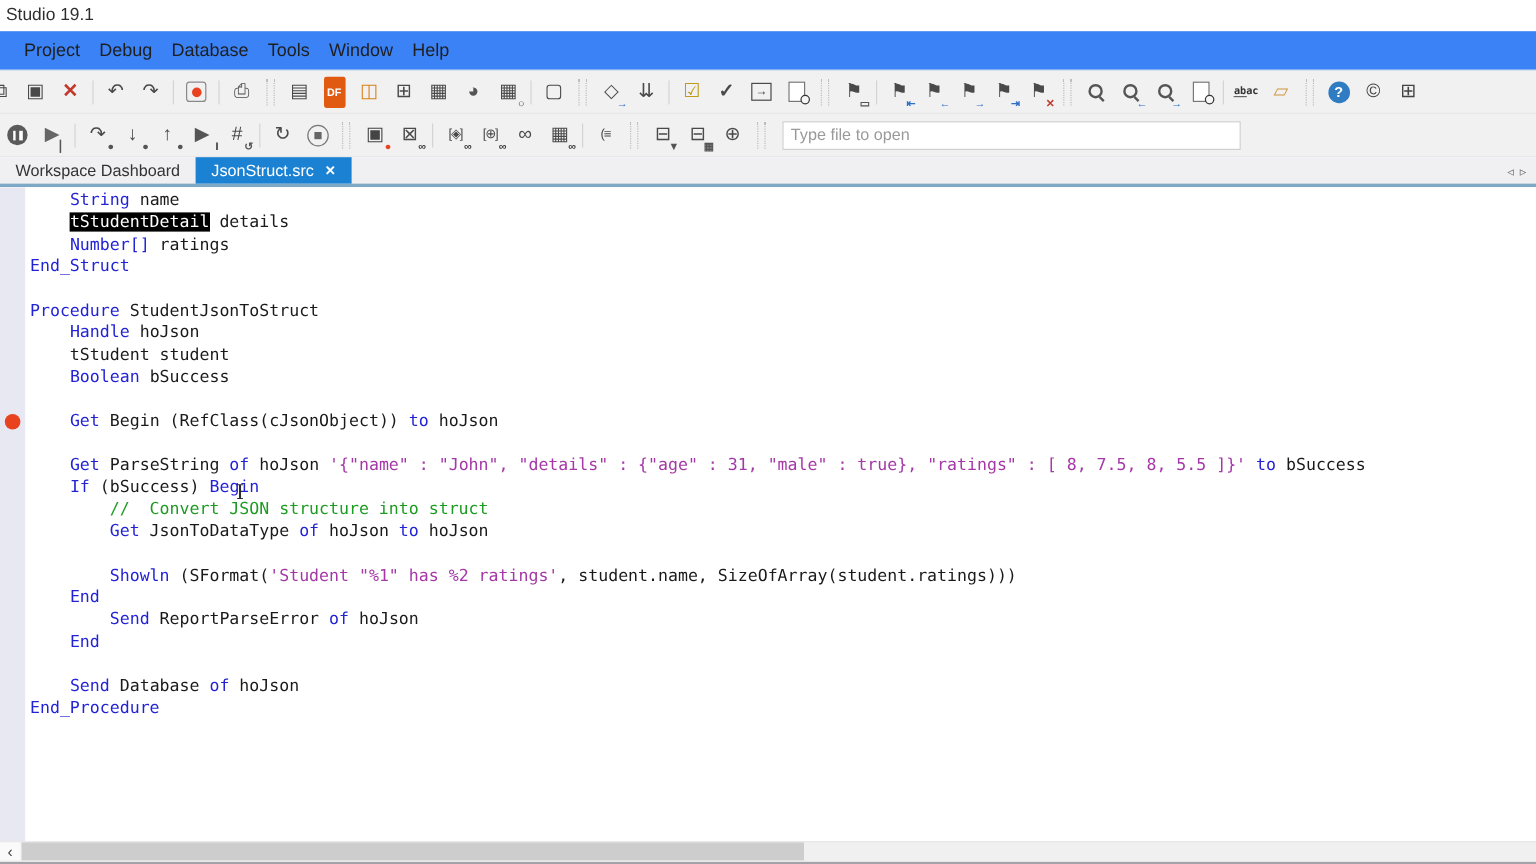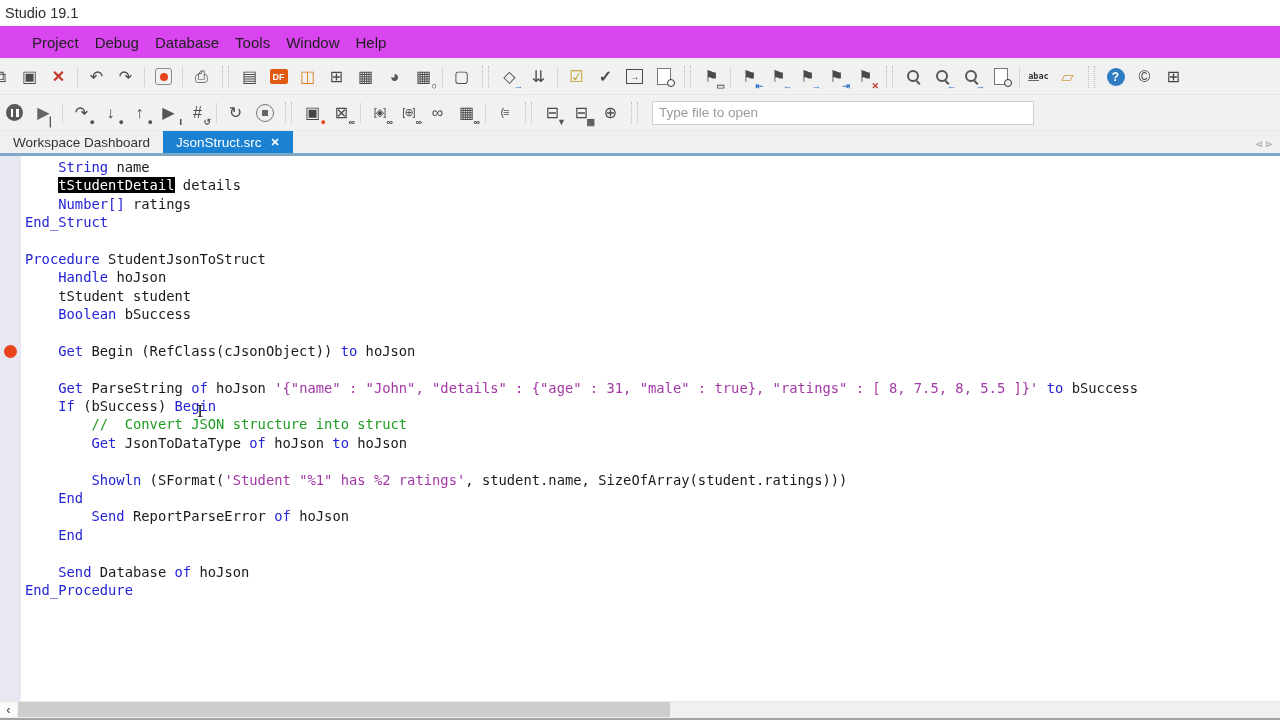--- a/index.html
+++ b/index.html
@@ -1,37 +1,37 @@
 <!DOCTYPE html>
 <html style="--kw: #2323d6; --str: #a438a6; --cmt: #1d9c22; --sel_bg: #000000; --sel_fg: #ffffff; --bp: #e8421e; --tab_active: #1b82d3; --accent_line: #7fa8c6;"><head>
 <meta charset="utf-8">
 <style>
   html,body{margin:0;padding:0;background:#fff;}
   .app{position:relative;width:1280px;height:720px;overflow:hidden;
        font-family:"Liberation Sans",sans-serif;-webkit-font-smoothing:antialiased;background:#fff;}
   
   .titlebar{height:26px;background:#ffffff;display:flex;align-items:center;padding-left:5px;
             font-size:14.5px;color:#2e2e2e;}
-  .menubar{height:32px;background:#d946ef;display:flex;padding-left:24px;
+  .menubar{height:32px;background:#3b82f6;display:flex;padding-left:12px;
            border-bottom:1px solid #ededee;}
   .menu-item{padding:0 8px;font-size:15px;color:#1f1f1f;height:100%;display:flex;align-items:center;cursor:default;}
   
   .toolbar{height:35px;background:#f1f1f2;display:flex;align-items:center;border-bottom:1px solid #e7e7e9;}
   .tbitems{display:flex;align-items:center;height:100%;}
   .tbtn{width:29px;height:28px;display:flex;align-items:center;justify-content:center;position:relative;color:#4a4a4a;}
   .tbtn .g{font-size:16px;line-height:1;}
   .tbtn .g.sm{font-size:11px;letter-spacing:-1px;}
   .tbtn .ov{position:absolute;right:1px;bottom:0;font-size:9px;font-weight:bold;line-height:1;}
   .sep{width:1px;height:20px;background:#d4d4d6;margin:0 4px;}
   .grip{width:5px;height:22px;border-left:1px dotted #bdbdbf;border-right:1px dotted #bdbdbf;margin:0 6px;}
   .cut{margin-left:-14px;}
   
   .ic-record{width:15px;height:15px;border:1.5px solid #8a8a8a;border-radius:3px;display:flex;align-items:center;justify-content:center;}
   .ic-record::after{content:"";width:8px;height:8px;border-radius:50%;background:var(--bp,#c0392b);}
-  .ic-df{width:18px;height:15px;background:#e05a12;color:#fff;font-size:9px;font-weight:bold;display:flex;align-items:center;justify-content:center;border-radius:2px;}
+  .ic-df{width:18px;height:26px;background:#e05a12;color:#fff;font-size:9px;font-weight:bold;display:flex;align-items:center;justify-content:center;border-radius:2px;}
   .ic-help{width:18px;height:18px;border-radius:50%;background:#2f7cc3;color:#fff;font-weight:bold;font-size:12px;display:flex;align-items:center;justify-content:center;}
   .ic-search{position:relative;width:15px;height:15px;}
   .ic-search::before{content:"";position:absolute;left:1px;top:1px;width:8px;height:8px;border:2px solid #555;border-radius:50%;}
   .ic-search::after{content:"";position:absolute;left:11px;top:10.5px;width:5px;height:2px;background:#555;transform:rotate(45deg);transform-origin:0 0;}
   .ic-searchdoc{position:relative;width:12px;height:15px;border:1.5px solid #777;background:#fff;}
   .ic-searchdoc::before{content:"";position:absolute;right:-5px;bottom:-3px;width:6px;height:6px;border:1.5px solid #333;border-radius:50%;background:#f6f6f6;}
   .ic-replace{display:flex;font-size:8.5px;line-height:8.5px;font-weight:bold;color:#333;font-family:"DejaVu Sans Mono",monospace;}
   .ic-replace span:first-child{border-bottom:1px solid #666;}
   .ic-pausecircle{width:17px;height:17px;border-radius:50%;background:#5a5a5a;display:flex;gap:3px;align-items:center;justify-content:center;}
   .ic-pausecircle::before,.ic-pausecircle::after{content:"";width:2.5px;height:8px;background:#fff;}

